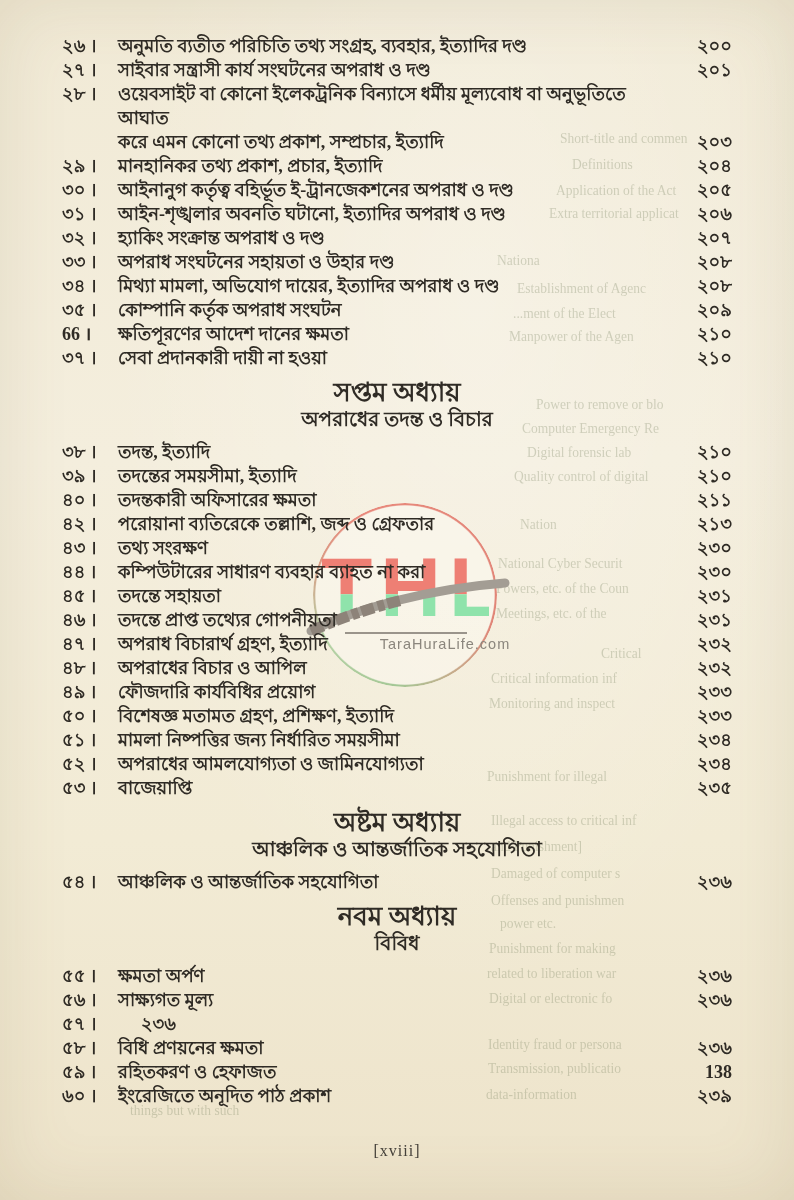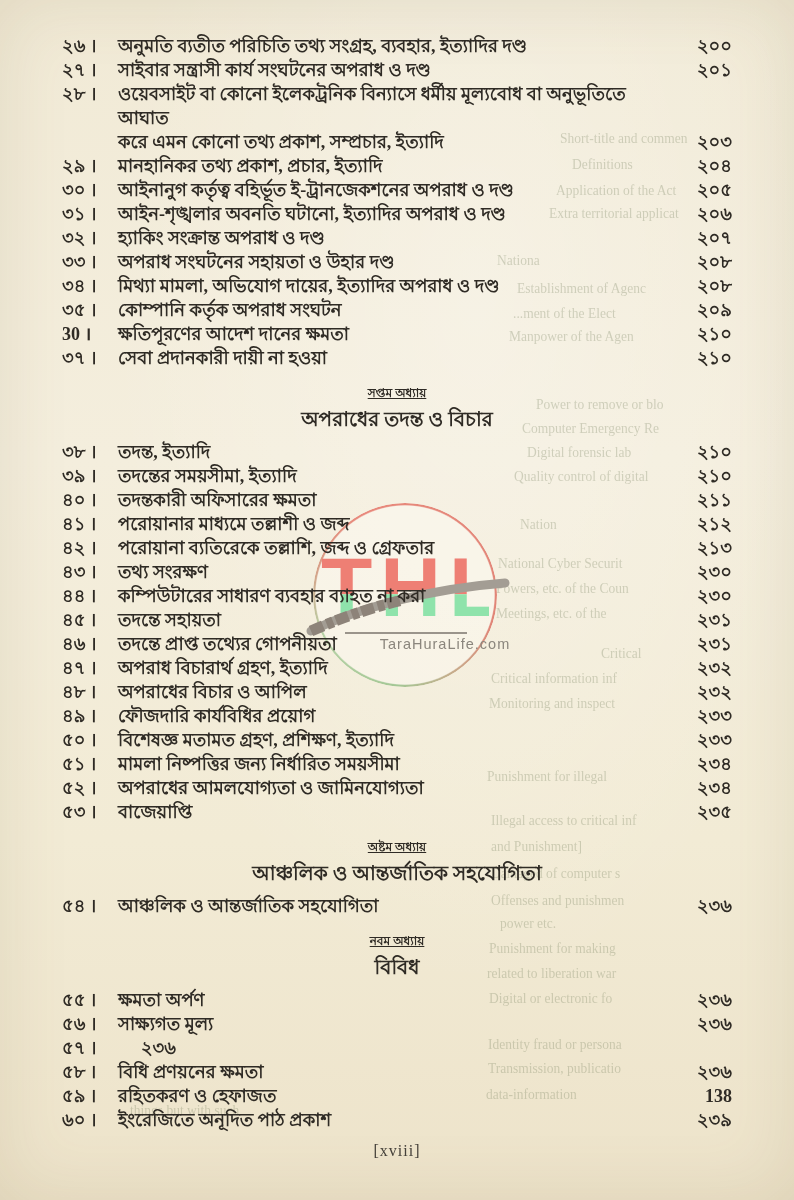--- a/index.html
+++ b/index.html
@@ -33,21 +33,21 @@
   .wm-site{position:absolute;left:0;top:133px;width:100%;text-align:center;
            font-family:"Liberation Sans",sans-serif;font-size:14.5px;letter-spacing:1px;color:#8b867d;padding-left:40px;}
   
   main{position:absolute;left:62px;right:62px;top:34px;z-index:3;color:#2f2b25;}
   .row{display:flex;align-items:flex-start;min-height:24px;line-height:24px;
        font-size:18px;font-weight:600;}
   .num{flex:0 0 56px;white-space:nowrap;}
   .title{flex:1 1 auto;white-space:pre-line;padding-right:8px;}
   .pageno{flex:0 0 58px;text-align:right;align-self:flex-end;}
   .chapter{text-align:center;margin:10px 0 8px 0;font-weight:bold;}
-  .ch-line1{font-size:12px;line-height:26px;text-decoration:underline;}
+  .ch-line1{font-size:26px;line-height:26px;}
   .ch-line2{font-size:20px;line-height:26px;}
   footer{position:absolute;left:0;right:0;top:1142px;text-align:center;z-index:3;
          font-family:"Liberation Serif",serif;font-size:16px;letter-spacing:1px;color:#45413a;}
 </style>
 </head>
 <body>
 
 <div class="paper"></div>
 
 <div class="ghosts">
@@ -188,21 +188,21 @@
     <span class="pageno">২০৮</span>
   </div>
 
   <div class="row">
     <span class="num">৩৫ ।</span>
     <span class="title">কোম্পানি কর্তৃক অপরাধ সংঘটন</span>
     <span class="pageno">২০৯</span>
   </div>
 
   <div class="row">
-    <span class="num">30 ।</span>
+    <span class="num">66 ।</span>
     <span class="title">ক্ষতিপূরণের আদেশ দানের ক্ষমতা</span>
     <span class="pageno">২১০</span>
   </div>
 
   <div class="row">
     <span class="num">৩৭ ।</span>
     <span class="title">সেবা প্রদানকারী দায়ী না হওয়া</span>
     <span class="pageno">২১০</span>
   </div>
 </section>
@@ -224,25 +224,20 @@
     <span class="title">তদন্তের সময়সীমা, ইত্যাদি</span>
     <span class="pageno">২১০</span>
   </div>
 
   <div class="row">
     <span class="num">৪০ ।</span>
     <span class="title">তদন্তকারী অফিসারের ক্ষমতা</span>
     <span class="pageno">২১১</span>
   </div>
 
-  <div class="row">
-    <span class="num">৪১ ।</span>
-    <span class="title">পরোয়ানার মাধ্যমে তল্লাশী ও জব্দ</span>
-    <span class="pageno">২১২</span>
-  </div>
 
   <div class="row">
     <span class="num">৪২ ।</span>
     <span class="title">পরোয়ানা ব্যতিরেকে তল্লাশি, জব্দ ও গ্রেফতার</span>
     <span class="pageno">২১৩</span>
   </div>
 
   <div class="row">
     <span class="num">৪৩ ।</span>
     <span class="title">তথ্য সংরক্ষণ</span>

